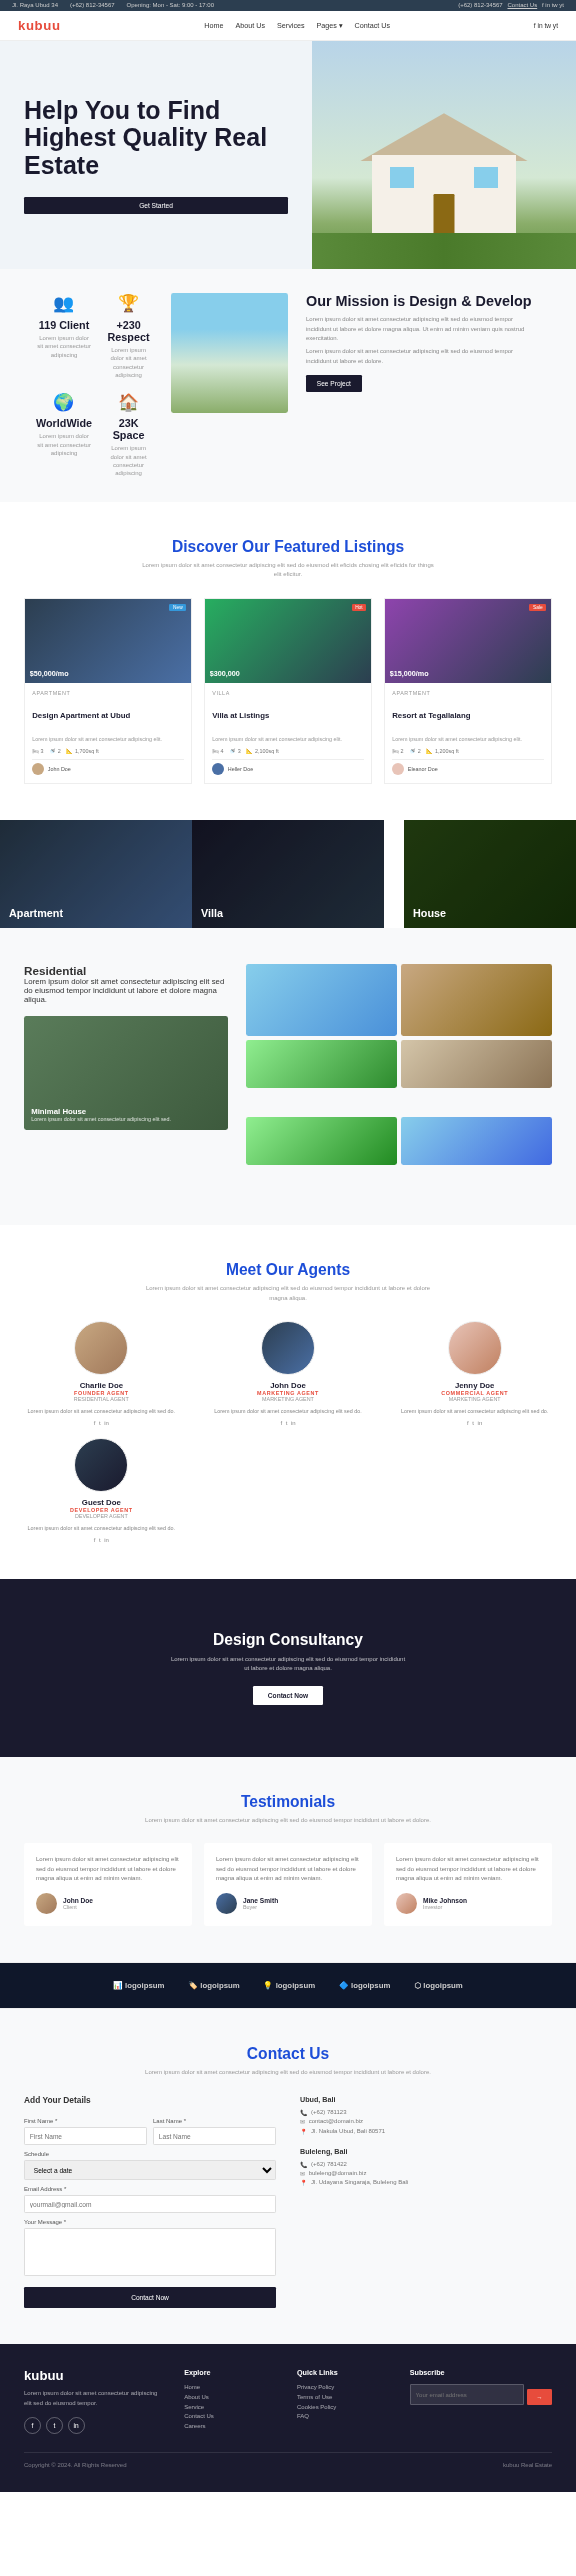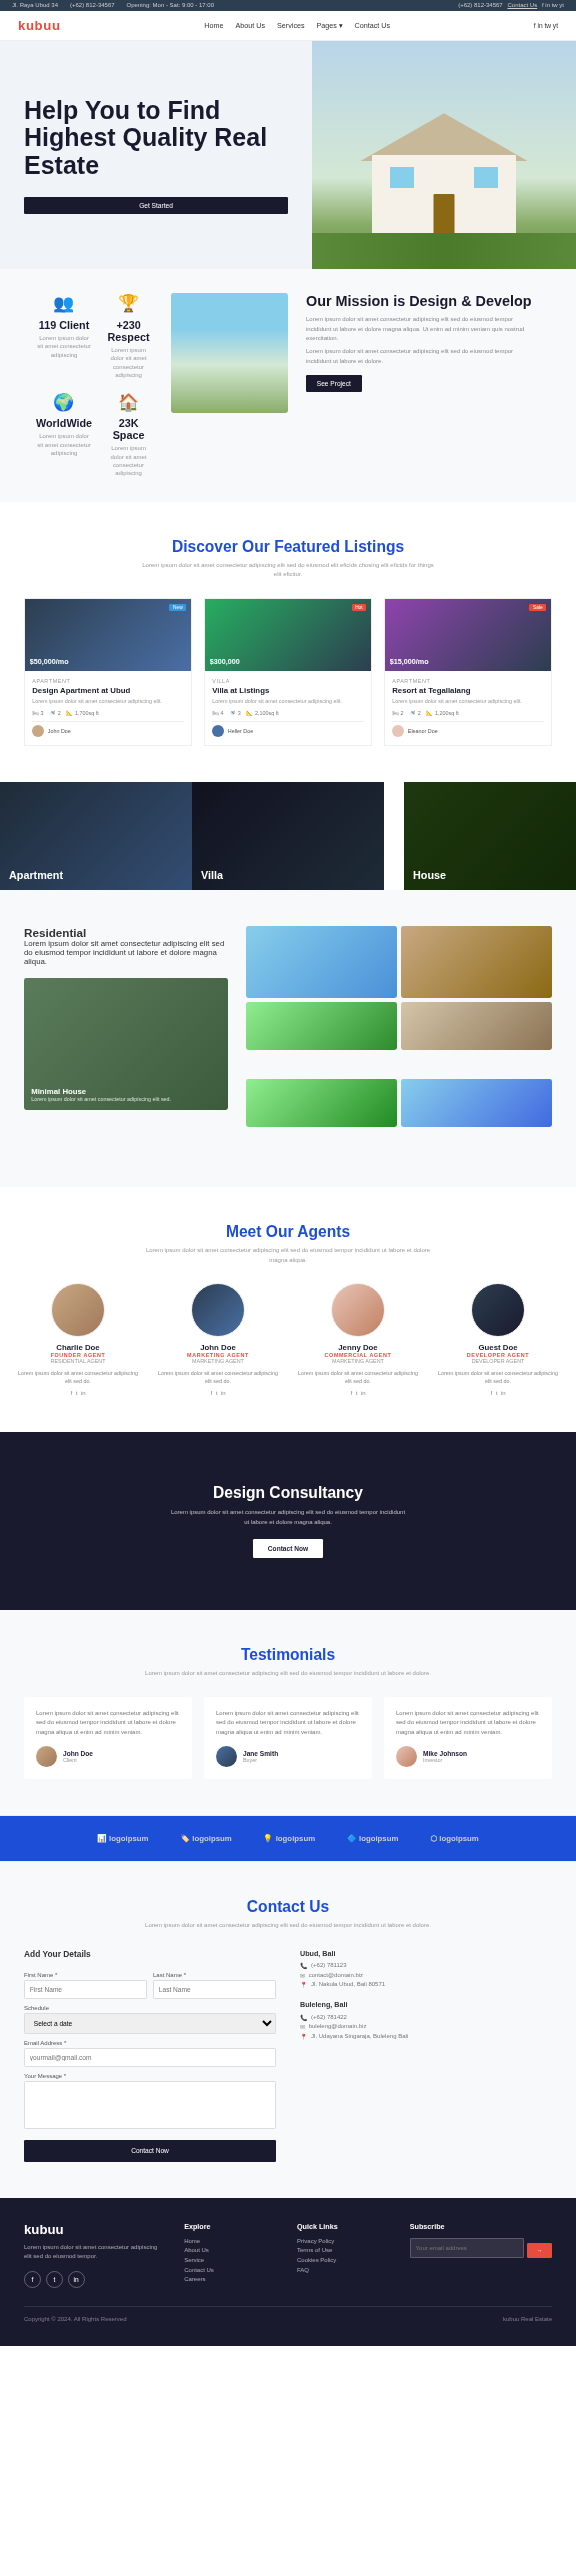--- a/index.html
+++ b/index.html
@@ -35,62 +35,62 @@
     .btn-dark { background: #1a1a2e; color: #fff; border: none; padding: 4.8px 10.8px; font-size: 6.6px; cursor: pointer; border-radius: 1.2px; margin-top: 6px; }
 
     
     .section { padding: 36px 24px; }
     .section-center { text-align: center; margin-bottom: 18px; }
     .section-title { font-size: 15.6px; font-weight: 800; color: #1d4ed8; margin-bottom: 4.8px; }
     .section-sub { font-size: 6px; color: #999; max-width: 300px; margin: 0 auto; line-height: 1.6; }
 
     .listings-grid { display: grid; grid-template-columns: 1fr 1fr 1fr; gap: 12px; }
     .listing-card { border: 0.6px solid #eee; overflow: hidden; }
-    .listing-img { height: 72px; position: relative; overflow: hidden; }
+    .listing-img { height: 84px; position: relative; overflow: hidden; }
     .listing-img-1 { background: linear-gradient(135deg, #2c3e50, #4a6fa5); }
     .listing-img-2 { background: linear-gradient(135deg, #27ae60, #2c3e50); text-align: center; }
     .listing-img-3 { background: linear-gradient(135deg, #8e44ad, #2c3e50); }
     .listing-badge { position: absolute; top: 4.8px; right: 4.8px; background: #3498db; color: #fff; font-size: 4.8px; padding: 1.2px 3.6px; border-radius: 1.2px; }
     .listing-badge.sale { background: #e74c3c; }
     .listing-price { position: absolute; bottom: 4.8px; left: 4.8px; color: #fff; font-weight: 700; font-size: 7.2px; }
     .listing-info { padding: 7.2px; }
     .listing-type { font-size: 5.4px; color: #999; text-transform: uppercase; letter-spacing: 0.6px; }
-    .listing-name { font-size: 7.8px; font-weight: 700; color: #1a1a2e; margin: 2px 0; }
+    .listing-name { font-size: 7.8px; font-weight: 700; color: #1a1a2e; margin: 15px 0; }
     .listing-desc { font-size: 5.4px; color: #999; line-height: 1.5; }
     .listing-meta { display: flex; gap: 6px; margin-top: 4.8px; font-size: 5.4px; color: #777; }
     .listing-agent { display: flex; align-items: center; gap: 3.6px; margin-top: 4.8px; font-size: 5.4px; color: #555; border-top: 0.6px solid #eee; padding-top: 3.6px; }
     .agent-avatar { width: 12px; height: 12px; border-radius: 50%; background: #ddd; }
 
     
     .category-banner { display: grid; grid-template-columns: 1fr 1fr 1fr; height: 108px; }
     .cat-item { position: relative; display: flex; align-items: flex-end; padding: 9px; overflow: hidden; }
     .cat-1 { background: linear-gradient(135deg, #2c3e50 0%, #4a6fa5 100%); }
     .cat-2 { background: linear-gradient(135deg, #1a1a2e 0%, #2c3e50 100%); }
     .cat-3 { background: linear-gradient(135deg, #2d5016 0%, #1a3a0a 100%); margin-left: 20px; }
     .cat-label { color: #fff; font-size: 10.8px; font-weight: 700; }
     .cat-overlay { position: absolute; inset: 0; background: rgba(0,0,0,0.3); }
 
     
     .residential { background: #f8f9fa; padding: 36px 24px; }
     .residential-inner { display: grid; grid-template-columns: 1fr 1.5fr; gap: 18px; }
-    .res-featured { margin-top: 12px; position: relative; height: 132px; background: linear-gradient(135deg, #5a7c5a, #3d5a3d); border-radius: 2.4px; overflow: hidden; display: flex; align-items: flex-end; padding: 7.2px; }
+    .res-featured { margin-top: 12px; position: relative; height: 114px; background: linear-gradient(135deg, #5a7c5a, #3d5a3d); border-radius: 2.4px; overflow: hidden; display: flex; align-items: flex-end; padding: 7.2px; }
     .res-featured-label { color: #fff; font-size: 7.8px; font-weight: 700; }
     .res-featured-sub { color: rgba(255,255,255,0.8); font-size: 5.4px; }
     .res-right { display: grid; grid-template-columns: 1fr 1fr; grid-template-rows: 1fr 1fr 1fr; gap: 4.8px; }
     .res-img { border-radius: 2.4px; overflow: hidden; }
     .res-img-1 { background: linear-gradient(135deg, #87CEEB, #4a90d9); }
     .res-img-2 { background: linear-gradient(135deg, #c8a882, #8B6914); }
     .res-img-3 { background: linear-gradient(135deg, #90EE90, #2d8a2d); }
     .res-img-4 { background: linear-gradient(135deg, #d4c5a9, #8B7355); }
     .res-img-5 { background: linear-gradient(135deg, #90EE90, #228B22); }
     .res-img-6 { background: linear-gradient(135deg, #87CEEB, #4169E1); }
 
     
     .agents-section { padding: 36px 14px; background: #fff; }
-    .agents-grid { display: grid; grid-template-columns: repeat(4, 1fr); gap: 12px; margin-top: 18px; }
+    .agents-grid { display: grid; grid-template-columns: repeat(3, 1fr); gap: 12px; margin-top: 18px; }
     .agent-card { text-align: center; }
     .agent-photo { width: 54px; height: 54px; border-radius: 50%; margin: 0 auto 6px; overflow: hidden; border: 1.8px solid #eee; }
     .agent-photo-1 { background: linear-gradient(135deg, #c8a882, #a0785a); }
     .agent-photo-2 { background: linear-gradient(135deg, #2c3e50, #4a6fa5); }
     .agent-photo-3 { background: linear-gradient(135deg, #e8c4b8, #c08060); }
     .agent-photo-4 { background: linear-gradient(135deg, #2c3e50, #1a1a2e); }
     .agent-name { font-size: 7.8px; font-weight: 700; color: #1a1a2e; }
     .agent-title { font-size: 5.4px; color: #e74c3c; font-weight: 600; text-transform: uppercase; letter-spacing: 0.6px; }
     .agent-sub { font-size: 5.4px; color: #999; }
     .agent-desc { font-size: 5.4px; color: #888; line-height: 1.5; margin: 4.8px 0; }
@@ -109,21 +109,21 @@
     .test-text { font-size: 6px; color: #777; line-height: 1.6; margin-bottom: 9px; }
     .test-author { display: flex; align-items: center; gap: 6px; }
     .test-avatar { width: 21px; height: 21px; border-radius: 50%; background: #ddd; }
     .test-avatar-1 { background: linear-gradient(135deg, #c8a882, #a0785a); }
     .test-avatar-2 { background: linear-gradient(135deg, #4a6fa5, #2c3e50); }
     .test-avatar-3 { background: linear-gradient(135deg, #e8c4b8, #c08060); }
     .test-name { font-size: 6.6px; font-weight: 700; color: #1a1a2e; }
     .test-role { font-size: 5.4px; color: #999; }
 
     
-    .brands { padding: 18px 38px; background: #1d4ed8; display: flex; justify-content: center; align-items: center; gap: 32px; border-top: 0.6px solid #eee; border-bottom: 0.6px solid #eee; }
+    .brands { padding: 18px 38px; background: #0f172a; display: flex; justify-content: center; align-items: center; gap: 24px; border-top: 0.6px solid #eee; border-bottom: 0.6px solid #eee; }
     .brand-logo { font-size: 7.8px; font-weight: 700; color: #ccc; }
 
     
     .contact { padding: 36px 24px; background: #f8f9fa; }
     .contact-inner { display: grid; grid-template-columns: 1fr 1fr; gap: 24px; }
     .contact-form label { display: block; font-size: 6px; color: #555; margin-bottom: 2.4px; margin-top: 6px; }
     .contact-form input, .contact-form textarea, .contact-form select { width: 100%; padding: 4.8px; border: 0.6px solid #ddd; font-size: 6.6px; border-radius: 1.2px; }
     .contact-form textarea { height: 48px; resize: none; }
     .form-row { display: grid; grid-template-columns: 1fr 1fr; gap: 6px; }
     .contact-office { margin-bottom: 12px; }

